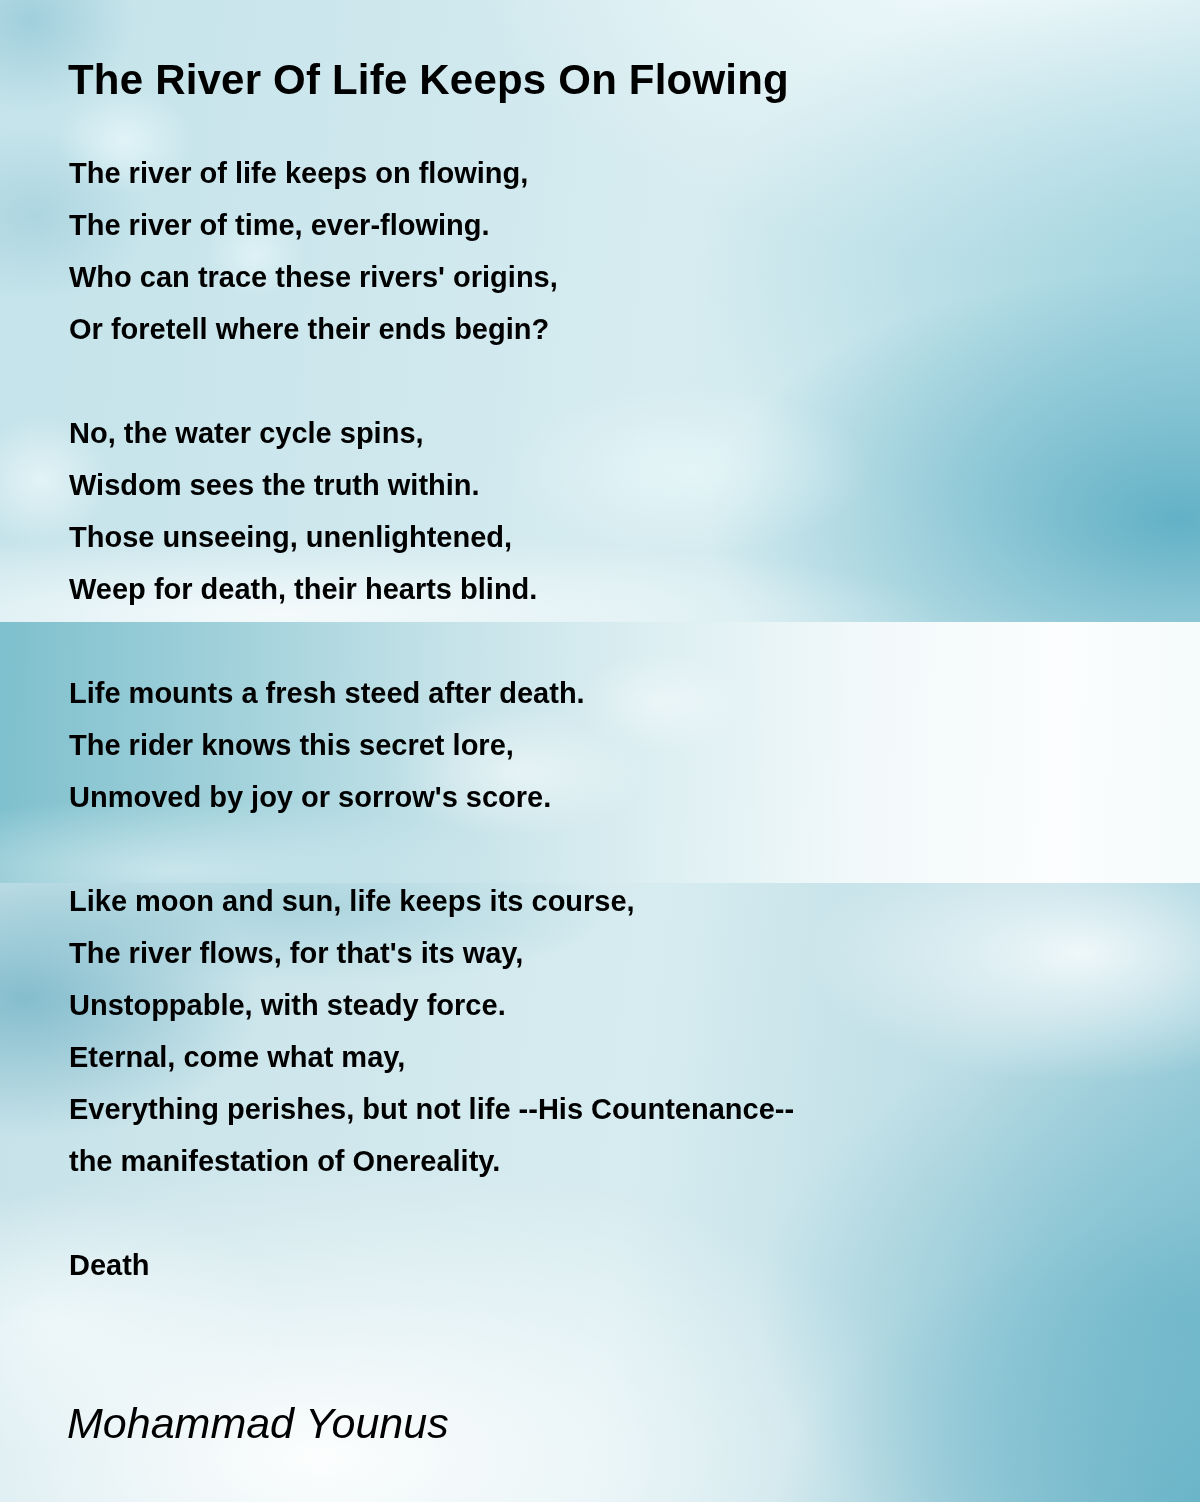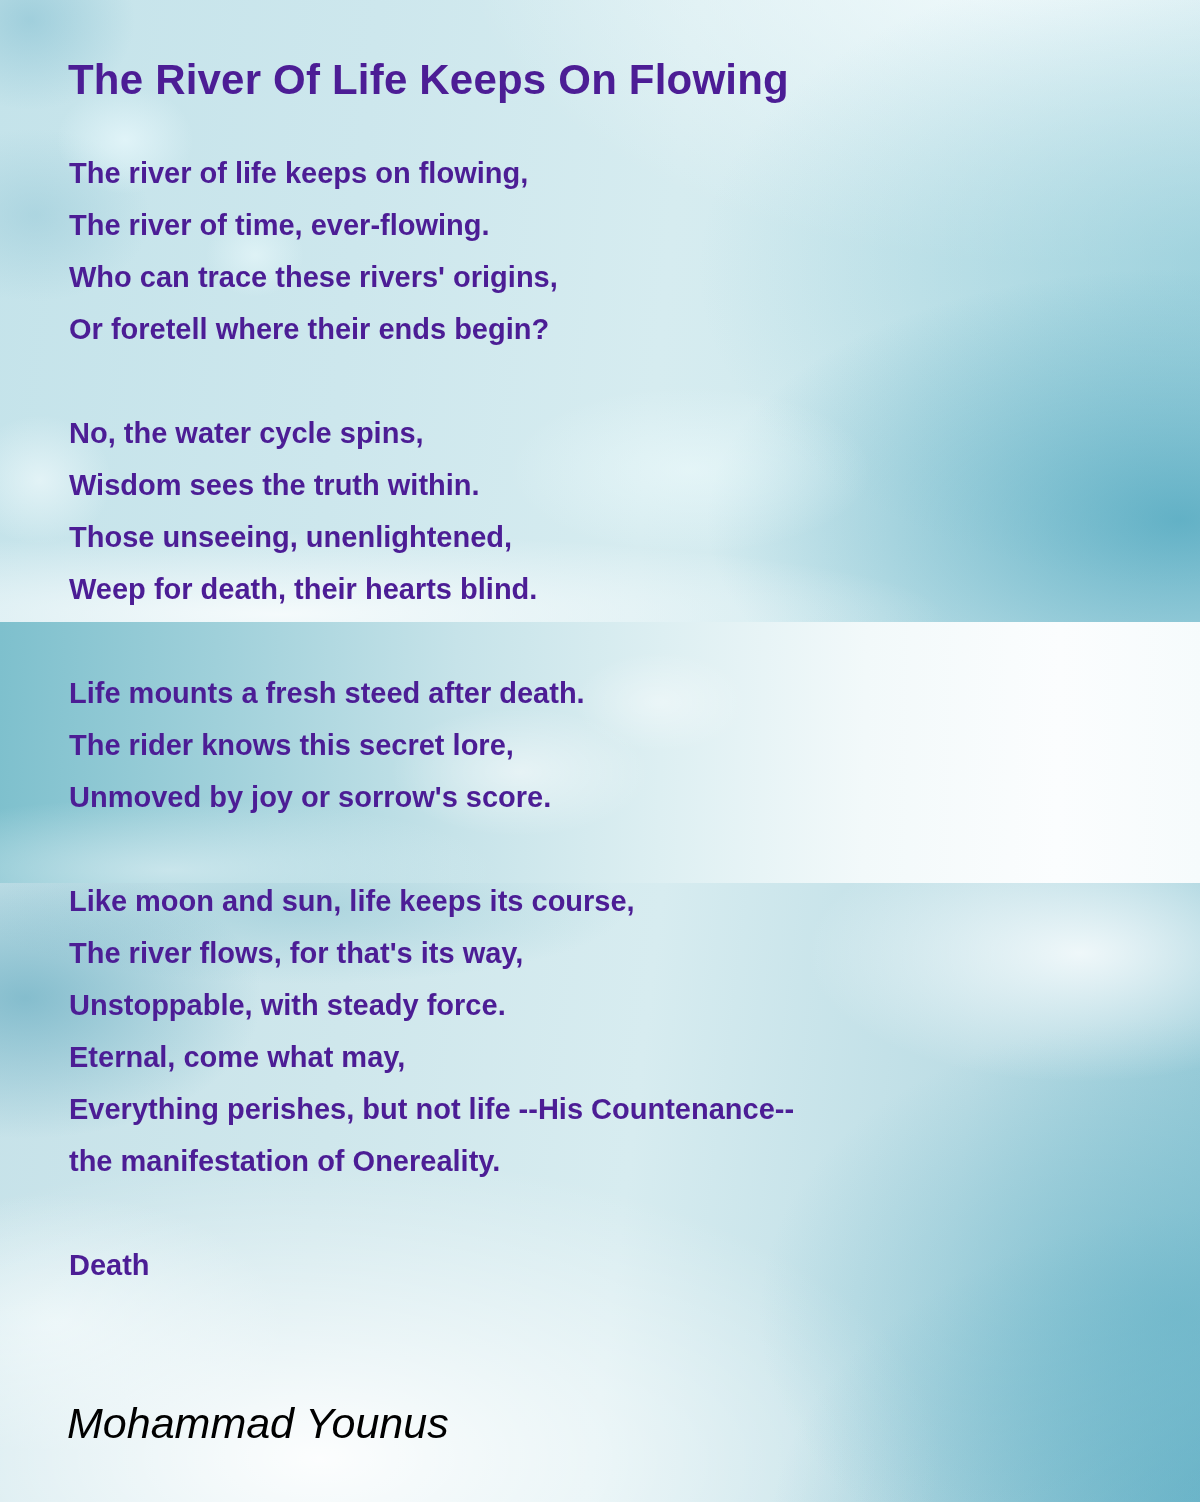--- a/index.html
+++ b/index.html
@@ -55,42 +55,42 @@
   }
 
   
   .poem-title {
     position: absolute;
     left: 68px;
     top: 56px;
     margin: 0;
     font-size: 42px;
     font-weight: bold;
-    color: #4c1d95;
+    color: #000000;
     letter-spacing: 0.2px;
     white-space: nowrap;
   }
 
   .poem-body {
     position: absolute;
     left: 69px;
     top: 147px;
     width: 1080px;
     color: #14141a;
   }
 
   .stanza { margin: 0 0 52px 0; }
 
   .poem-line,
   .poem-signature {
     font-size: 29px;
     font-weight: bold;
     line-height: 52px;
     white-space: nowrap;
-    color: #4c1d95;
+    color: #000000;
   }
 
   .poem-author {
     position: absolute;
     left: 67px;
     top: 1399px;
     margin: 0;
     font-size: 43px;
     font-style: italic;
     font-weight: normal;

